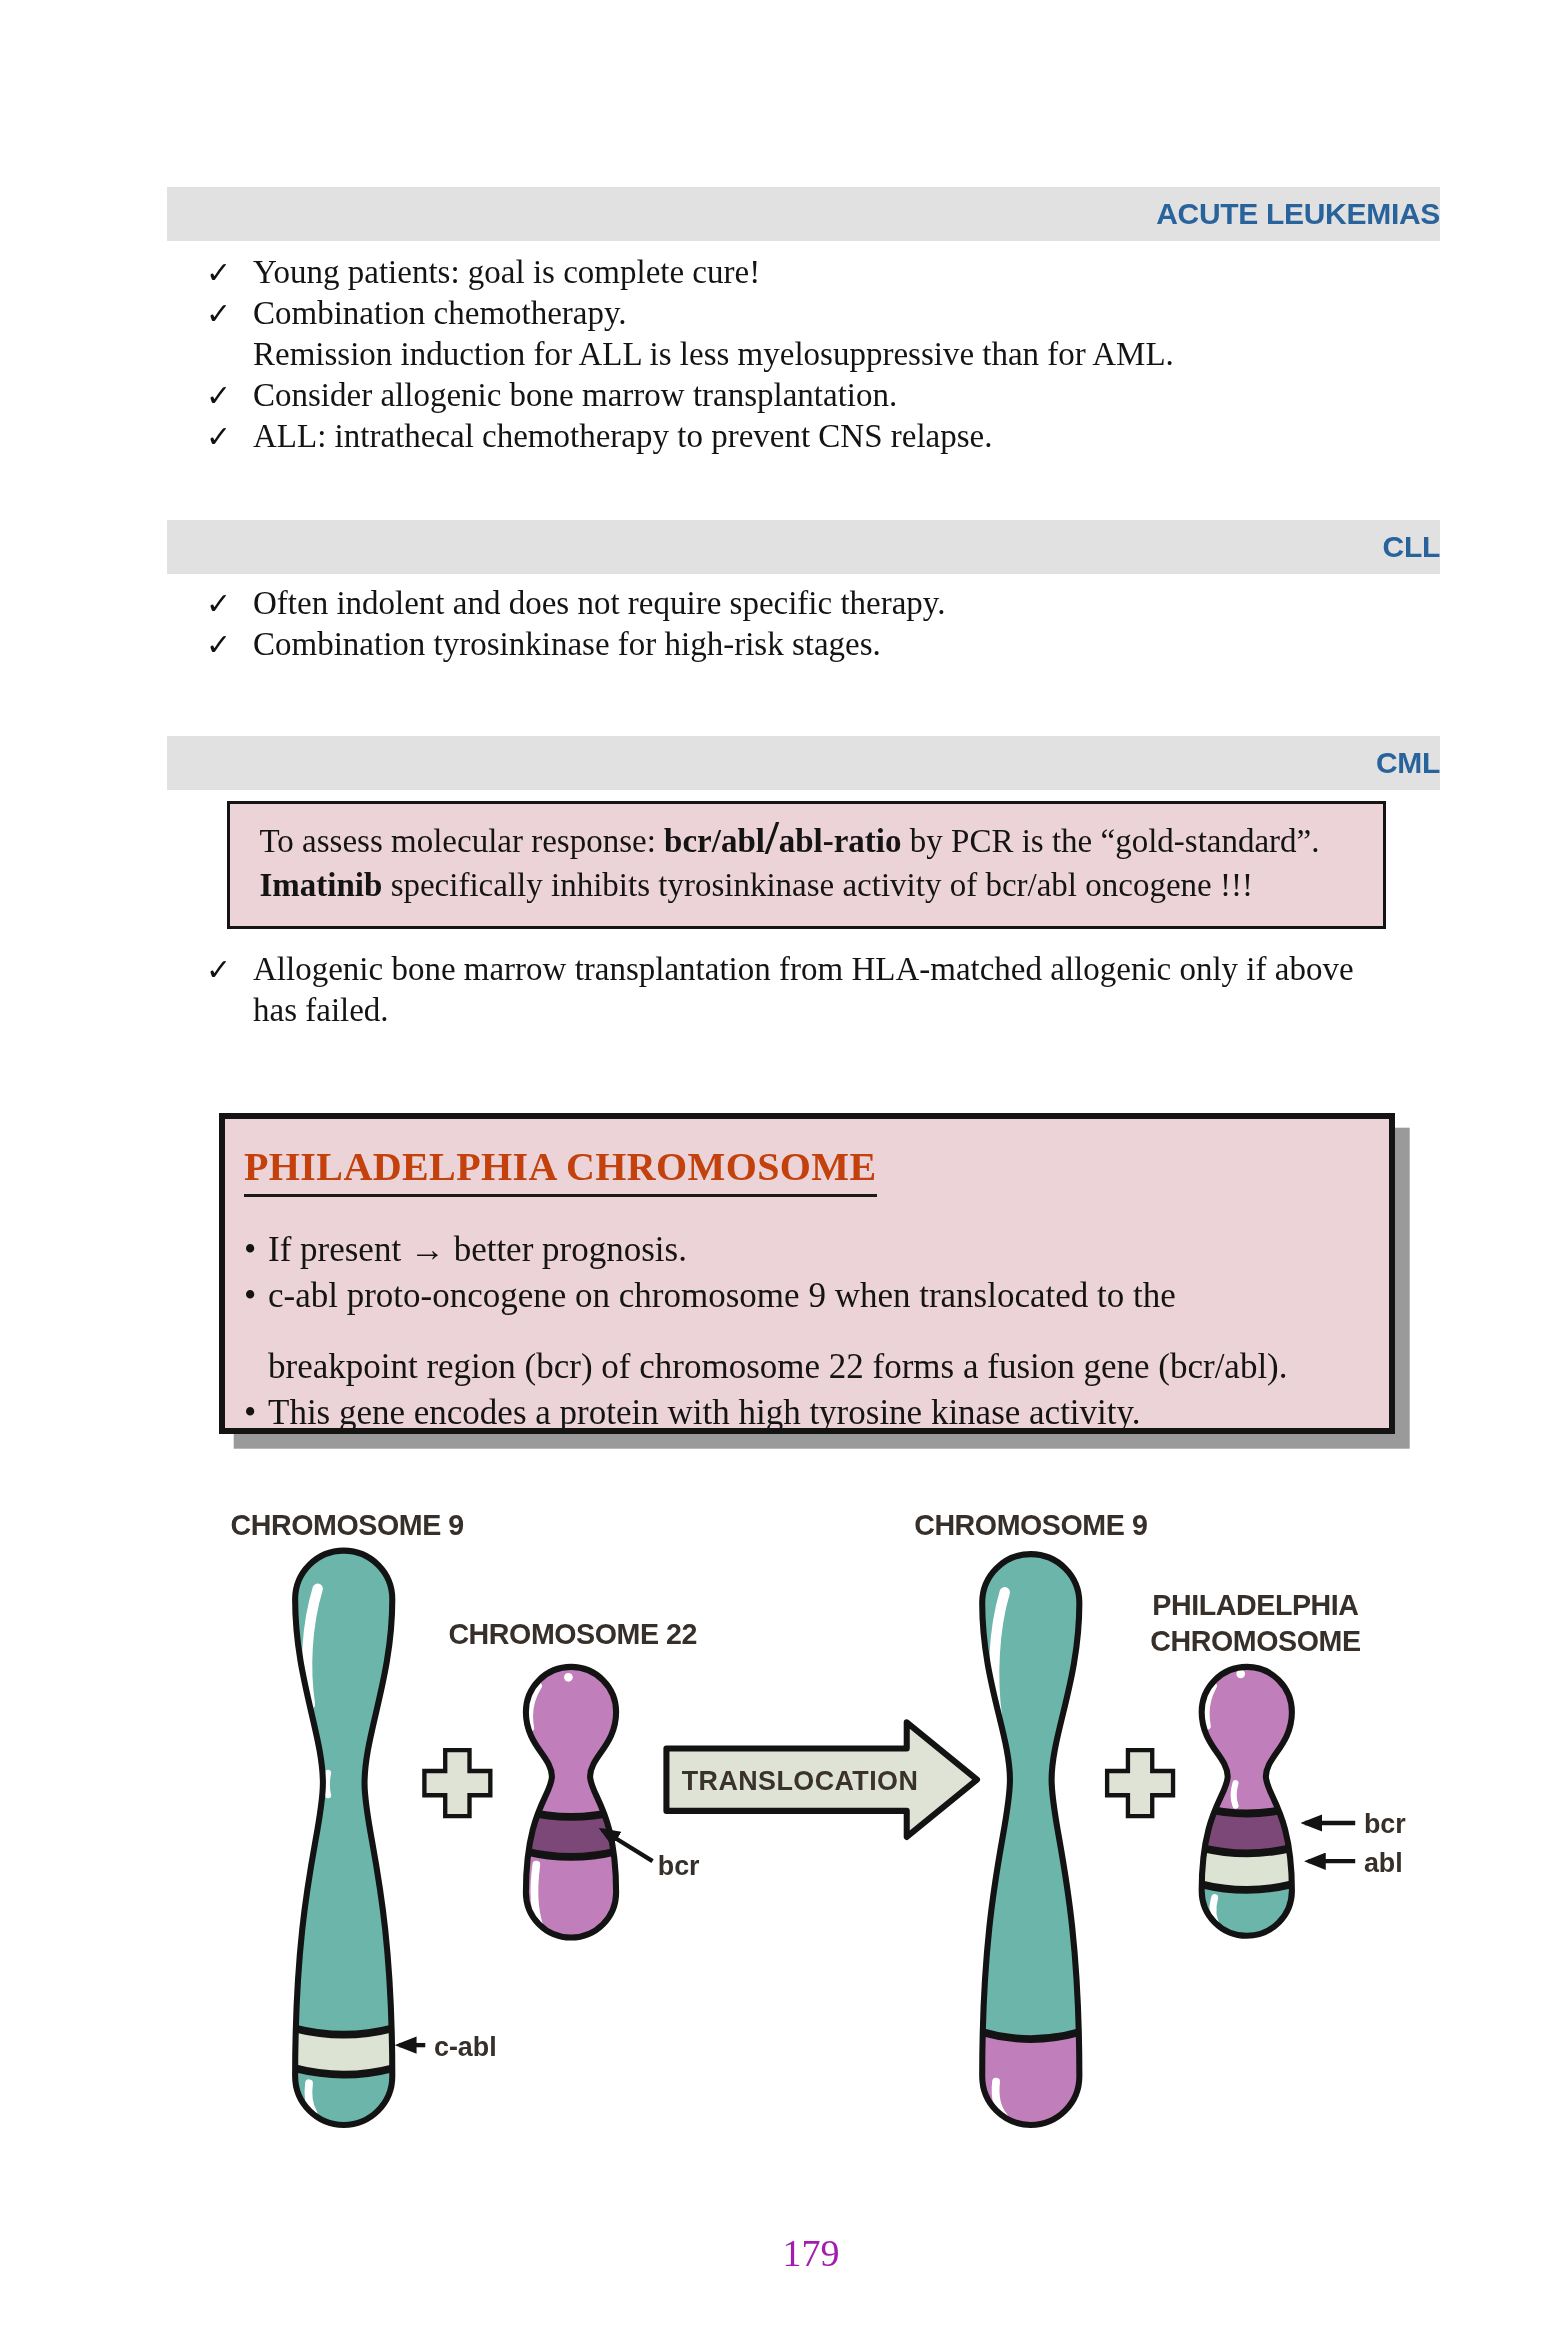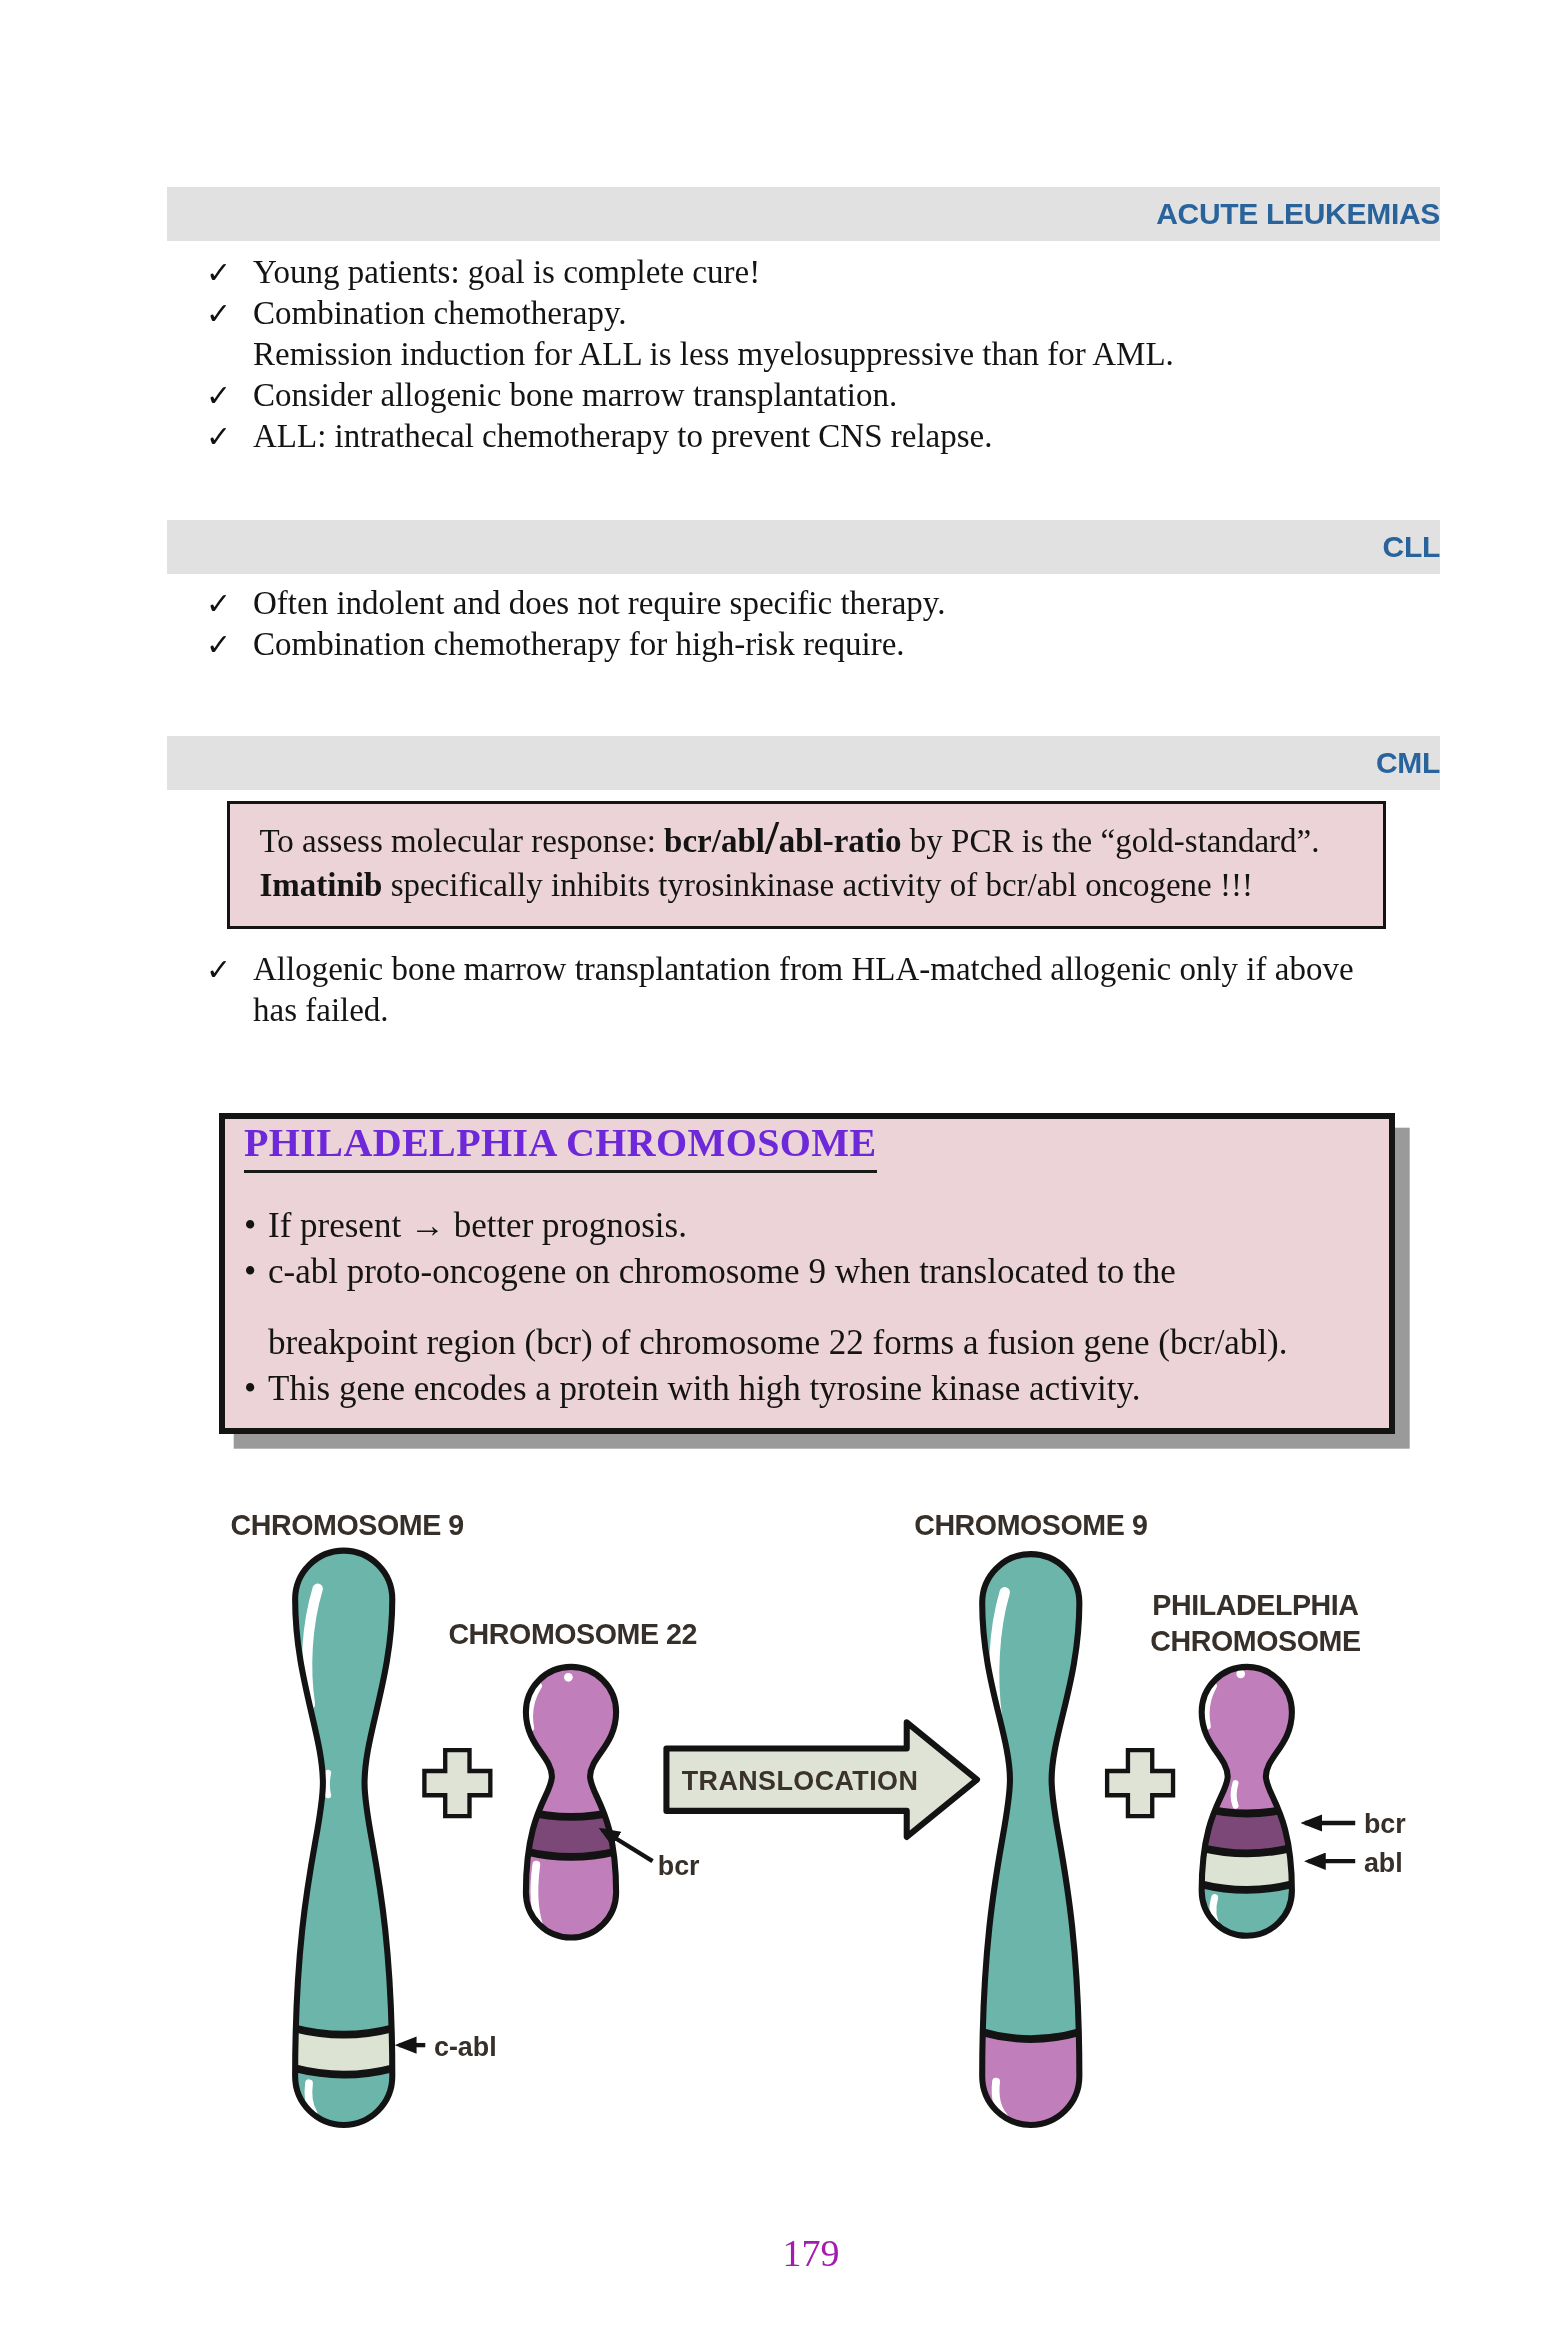--- a/index.html
+++ b/index.html
@@ -22,22 +22,22 @@
   .note-box{position:absolute;left:227px;top:801px;width:1159px;height:128px;box-sizing:border-box;
             background:#ecd3d8;border:3.5px solid #141414;padding:14.7px 0 0 29.5px;
             font-size:33px;line-height:44px;}
   .note-box b{font-weight:700;}
   .bigslash{font-weight:700;font-size:1.5em;line-height:0;vertical-align:-1.7px;}
 
   
   .ph-box{position:absolute;left:219px;top:1113px;width:1176px;height:321px;box-sizing:border-box;
           background:#ecd3d8;border:6px solid #141414;box-shadow:14.7px 14.7px 0 0 #9a9a9a;
           padding-left:19px;}
-  .ph-title{display:inline-block;font-size:40px;font-weight:700;letter-spacing:0.4px;
-            border-bottom:3.5px solid #1a1a1a;padding-bottom:4.3px;color:#6d28d9;}
+  .ph-title{display:inline-block;margin-top:24px;font-size:40px;font-weight:700;letter-spacing:0.4px;
+            border-bottom:3.5px solid #1a1a1a;padding-bottom:4.3px;color:#c2410c;}
   .ph-bullets{margin-top:29.5px;}
   .pb-row{display:flex;align-items:flex-start;line-height:46px;font-size:35px;}
   .pb-dot{width:24px;flex:0 0 24px;}
   .pb-cont{padding-left:24px;margin-top:25px;}
 
   
   .diagram{position:absolute;left:217px;top:1509px;}
   .dlabel{font-family:"Liberation Sans","DejaVu Sans",sans-serif;font-weight:700;font-size:33px;
           fill:#37302a;letter-spacing:-0.5px;}
   .dsmall{font-family:"Liberation Sans","DejaVu Sans",sans-serif;font-weight:700;font-size:31px;
@@ -81,21 +81,21 @@
   <div class="bar" style="top:520px">
     <span class="bar-title">CLL</span>
   </div>
   <div class="checklist" style="top:583px">
     <div class="check-row">
       <span class="check">✓</span>
       <span class="txt">Often indolent and does not require specific therapy.</span>
     </div>
     <div class="check-row">
       <span class="check">✓</span>
-      <span class="txt">Combination chemotherapy for high-risk require.</span>
+      <span class="txt">Combination tyrosinkinase for high-risk stages.</span>
     </div>
   </div>
 
   <div class="bar" style="top:736px">
     <span class="bar-title">CML</span>
   </div>
   <div class="note-box">
     <div><span>To assess molecular response: </span><b>bcr/abl</b><span class="bigslash">/</span><b>abl-ratio</b><span> by PCR is the “gold-standard”.</span></div>
     <div><b>Imatinib</b><span> specifically inhibits tyrosinkinase activity of bcr/abl oncogene !!!</span></div>
   </div>

